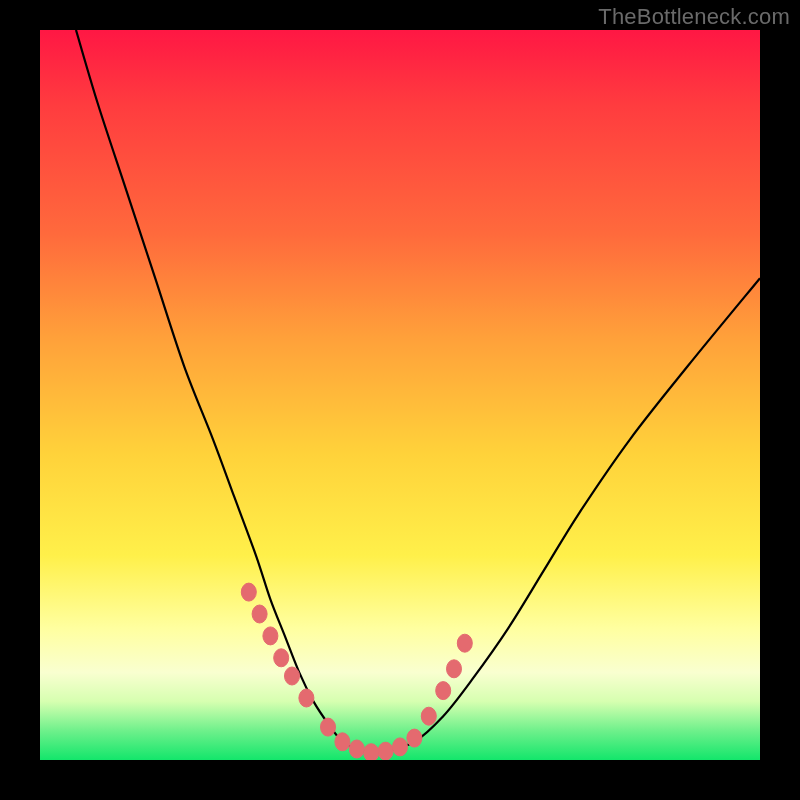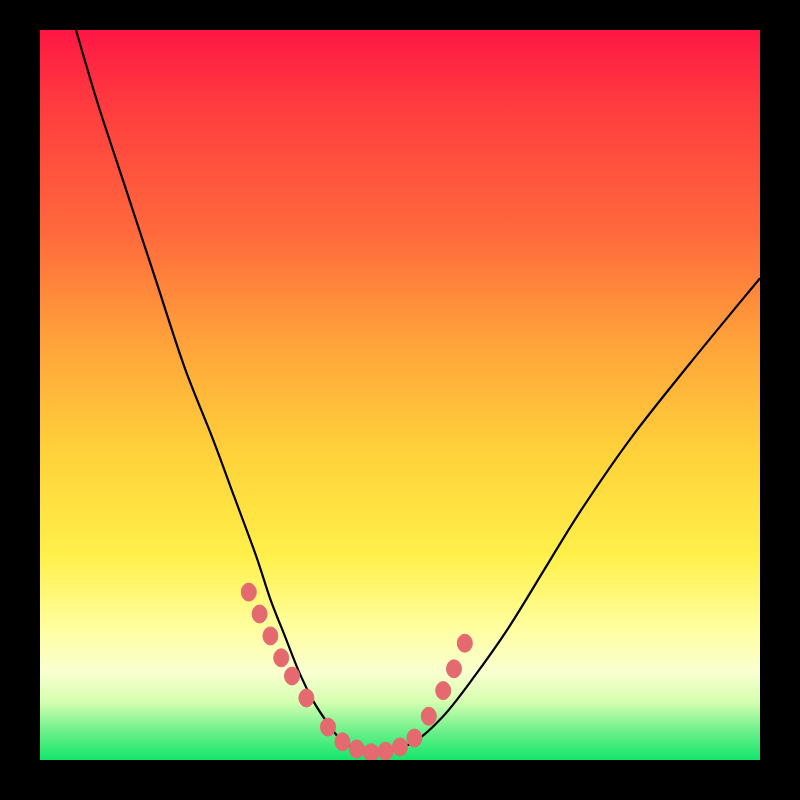--- a/index.html
+++ b/index.html
@@ -63,20 +63,21 @@
   }
   .marker {
     fill: #e46a6f;
     stroke: #e46a6f;
   }
 </style>
 </head>
 <body>
 
 <div class="frame">
+  <div class="watermark">TheBottleneck.com</div>
   <div class="plot">
     <svg class="curve" viewBox="0 0 720 730" preserveAspectRatio="none">
       <path id="curve-path" class="curve-path" d="M 36.0 0.0 C 39.6 12.2, 49.2 46.2, 57.6 73.0 C 66.0 99.8, 76.8 131.4, 86.4 160.6 C 96.0 189.8, 105.6 219.0, 115.2 248.2 C 124.8 277.4, 134.4 309.0, 144.0 335.8 C 153.6 362.6, 164.4 386.9, 172.8 408.8 C 181.2 430.7, 187.2 447.7, 194.4 467.2 C 201.6 486.7, 210.0 508.6, 216.0 525.6 C 222.0 542.6, 225.6 556.0, 230.4 569.4 C 235.2 582.8, 240.0 593.7, 244.8 605.9 C 249.6 618.1, 254.4 631.4, 259.2 642.4 C 264.0 653.4, 268.8 663.1, 273.6 671.6 C 278.4 680.1, 283.2 686.8, 288.0 693.5 C 292.8 700.2, 297.6 707.5, 302.4 711.8 C 307.2 716.0, 312.0 717.2, 316.8 719.0 C 321.6 720.9, 326.4 722.3, 331.2 722.7 C 336.0 723.1, 338.4 723.1, 345.6 721.2 C 352.8 719.4, 364.8 717.6, 374.4 711.8 C 384.0 705.9, 393.6 696.5, 403.2 686.2 C 412.8 675.9, 421.2 664.3, 432.0 649.7 C 442.8 635.1, 456.0 616.9, 468.0 598.6 C 480.0 580.4, 492.0 559.7, 504.0 540.2 C 516.0 520.7, 525.6 503.7, 540.0 481.8 C 554.4 459.9, 572.4 433.1, 590.4 408.8 C 608.4 384.5, 626.4 362.6, 648.0 335.8 C 669.6 309.0, 708.0 262.8, 720.0 248.2"></path>
       <g id="markers">
           <ellipse cx="208.8" cy="562.1" rx="7.5" ry="9" class="marker"></ellipse>
           <ellipse cx="219.6" cy="584.0" rx="7.5" ry="9" class="marker"></ellipse>
           <ellipse cx="230.4" cy="605.9" rx="7.5" ry="9" class="marker"></ellipse>
           <ellipse cx="241.2" cy="627.8" rx="7.5" ry="9" class="marker"></ellipse>
           <ellipse cx="252.0" cy="646.0" rx="7.5" ry="9" class="marker"></ellipse>
           <ellipse cx="266.4" cy="668.0" rx="7.5" ry="9" class="marker"></ellipse>

